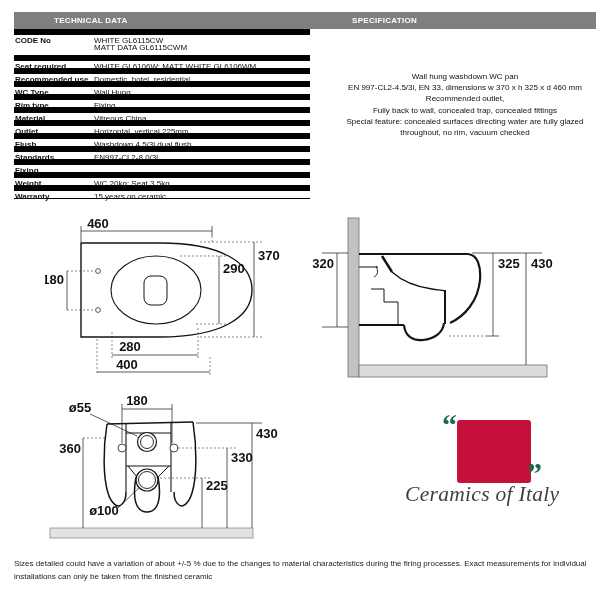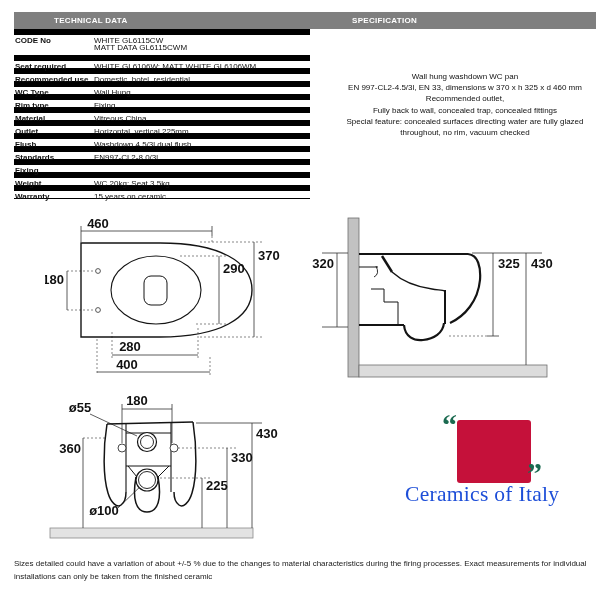--- a/index.html
+++ b/index.html
@@ -227,21 +227,21 @@
     <text class="dim" x="81" y="453" text-anchor="end">360</text>
     <text class="dim" x="231" y="462" text-anchor="start">330</text>
     <text class="dim" x="206" y="490" text-anchor="start">225</text>
     <text class="dim" x="104" y="515" text-anchor="middle">ø100</text>
   </svg>
 
   <div class="logo">
     <span class="q open" style="color: rgb(27, 106, 80);">“</span>
     <div class="square" style="background: rgb(197, 17, 58);"></div>
     <span class="q close" style="color: rgb(27, 106, 80);">”</span>
-    <div class="ltext" style="color: #1d4ed8;">Ceramics of Italy</div>
+    <div class="ltext" style="color: #404040; font-style: italic;">Ceramics of Italy</div>
   </div>
 
   <div class="footer">
     <div>Sizes detailed could have a variation of about +/-5 % due to the changes to  material characteristics during the firing processes. Exact measurements for individual</div>
     <div>installations can only be taken from the finished ceramic</div>
   </div>
 
 </div>
 
 </body></html>

